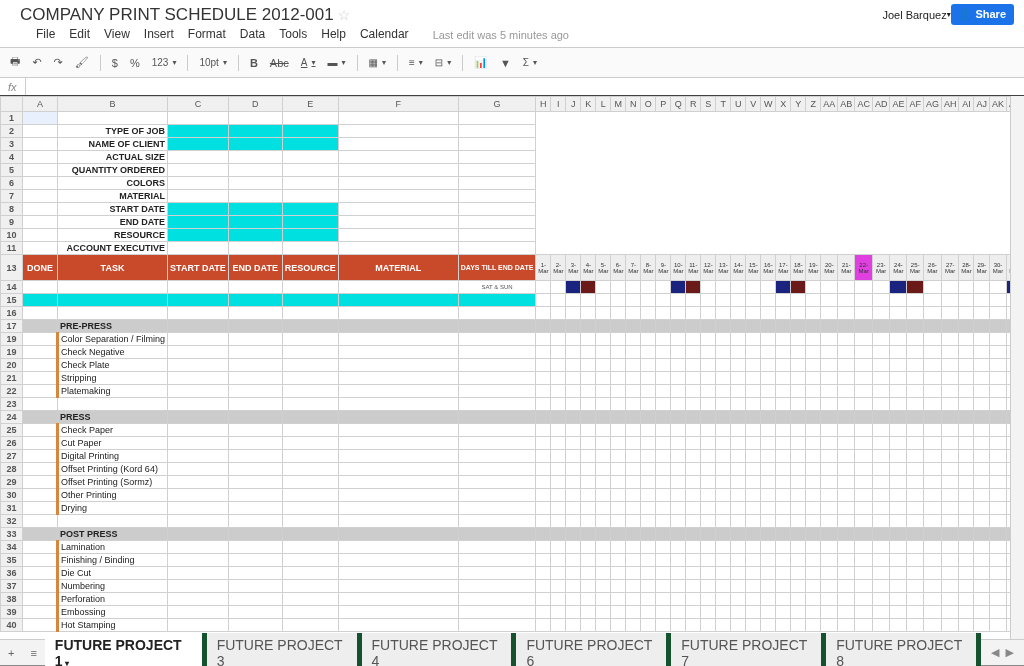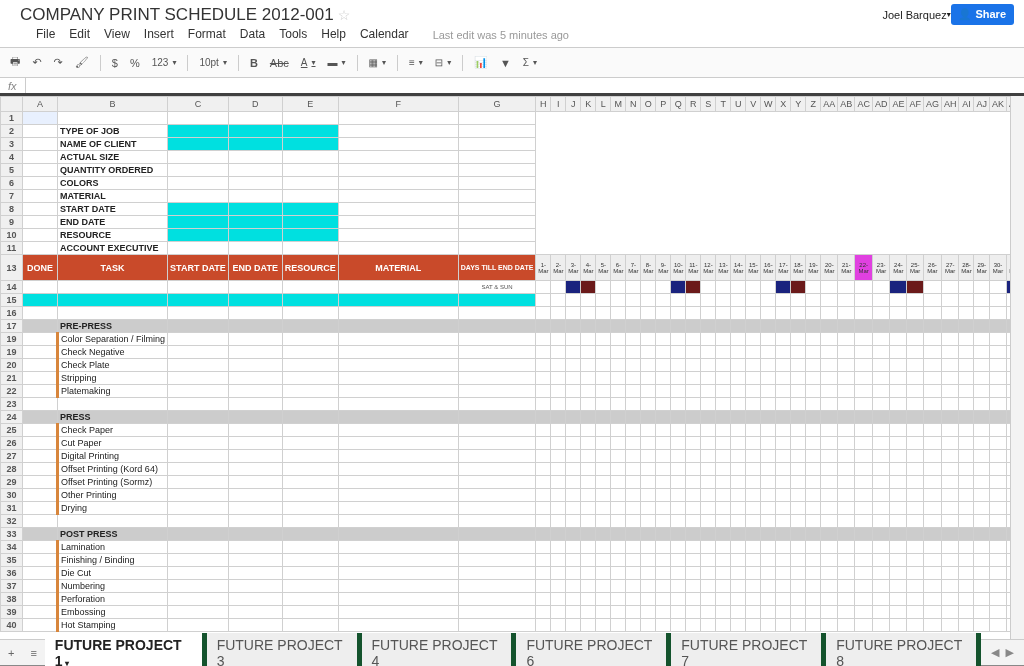--- a/index.html
+++ b/index.html
@@ -19,21 +19,21 @@
 .menubar .status{color:#999;font-size:11px;margin-left:10px}
 
 
 .toolbar{display:flex;align-items:center;gap:4px;padding:3px 6px;border-bottom:1px solid #ccc;font-size:11px;color:#555;background:#fafafa}
 .tb{padding:2px 4px;border-radius:2px;min-width:14px;text-align:center}
 .sep{width:1px;height:16px;background:#ccc;margin:0 3px}
 .tb-sel{padding:1px 4px;font-size:10px;display:flex;align-items:center;gap:2px}
 .tb-sel::after{content:"▾";font-size:8px;margin-left:2px}
 
 
-.fbar{display:flex;align-items:center;border-bottom:3px solid #404040;font-size:11px;height:18px}
+.fbar{display:flex;align-items:center;border-bottom:1px solid #404040;font-size:11px;height:18px}
 .fx{padding:0 8px;color:#888;font-style:italic;border-right:1px solid #ccc;height:100%;display:flex;align-items:center}
 
 
 .grid-wrap{flex:1;overflow:hidden;position:relative;display:flex}
 .grid{overflow:auto;flex:1}
 table{border-collapse:collapse;table-layout:fixed}
 th,td{border:1px solid #d0d0d0;font-size:9px;height:13px;padding:0 2px;overflow:hidden;white-space:nowrap;text-overflow:clip;background:#fff}
 thead th{background:#f0f0f0;color:#555;font-weight:400;text-align:center;height:15px;position:sticky;top:0}
 .rowh{background:#f0f0f0;color:#555;text-align:center;width:22px;min-width:22px;position:sticky;left:0}
 .corner{background:#f0f0f0;position:sticky;left:0;top:0;z-index:3}
@@ -43,21 +43,21 @@
 .cA{width:35px;min-width:35px}
 .cB{width:105px;min-width:105px}
 .cC{width:54px;min-width:54px}
 .cD{width:54px;min-width:54px}
 .cE{width:54px;min-width:54px}
 .cF{width:120px;min-width:120px}
 .cG{width:46px;min-width:46px}
 .cDate{width:15px;min-width:15px}
 
 .bold{font-weight:700}
-.right{}
+.right{text-align:right}
 .cyan{background:#00e0e0}
 .gray{background:#ccc}
 .orange-hdr{background:#c94a2a;color:#fff;font-weight:700;text-align:center;height:26px;font-size:9px}
 .date-hdr{background:#eee;color:#333;text-align:center;font-size:6px;line-height:1;height:26px;padding:1px}
 .magenta{background:#e040e0}
 .navy{background:#1a237e}
 .darkred{background:#6b1a1a}
 .satsun{font-size:6px;text-align:center;color:#555}
 .marker{border-left:3px solid #d8863c}
 

